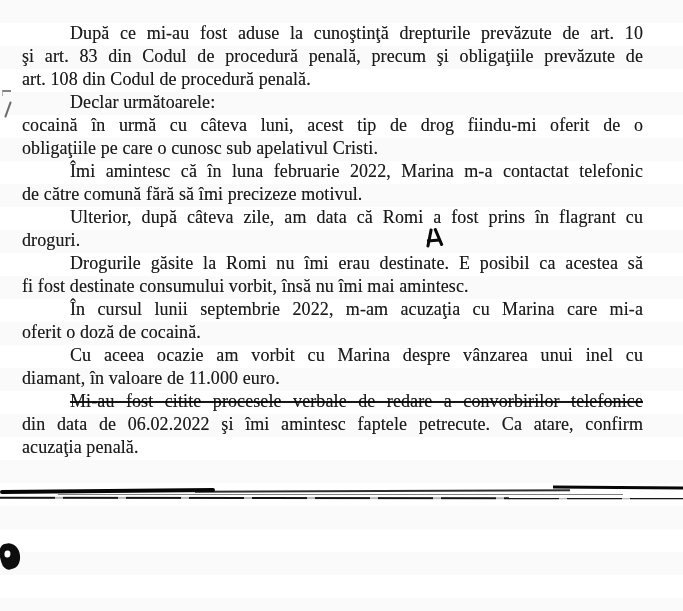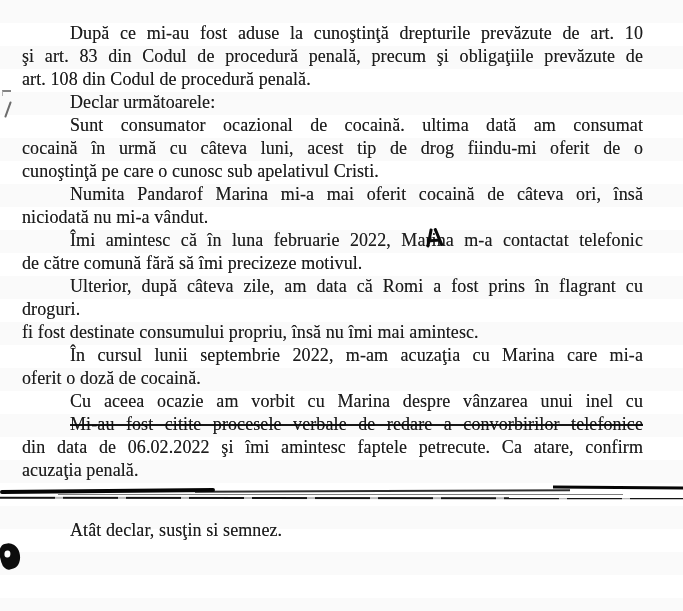--- a/index.html
+++ b/index.html
@@ -127,53 +127,47 @@
   <div class="doc">
       <div class="para">
         <div class="line first">După ce mi-au fost aduse la cunoştinţă drepturile prevăzute de art. 10</div>
         <div class="line">şi art. 83 din Codul de procedură penală, precum şi obligaţiile prevăzute de</div>
         <div class="line last">art. 108 din Codul de procedură penală.</div>
       </div>
       <div class="para">
         <div class="line first last">Declar următoarele:</div>
       </div>
       <div class="para">
-        <div class="line first">Sunt consumator ocazional de cocaină. ultima dată am consumat</div>
         <div class="line">cocaină în urmă cu câteva luni, acest tip de drog fiindu-mi oferit de o</div>
-        <div class="line last">cunoştinţă pe care o cunosc sub apelativul Cristi.</div>
-      </div>
-      <div class="para">
-        <div class="line first">Numita Pandarof Marina mi-a mai oferit cocaină de câteva ori, însă</div>
-        <div class="line last">niciodată nu mi-a vândut.</div>
+        <div class="line last">obligaţiile pe care o cunosc sub apelativul Cristi.</div>
       </div>
       <div class="para">
         <div class="line first">Îmi amintesc că în luna februarie 2022, Marina m-a contactat telefonic</div>
         <div class="line last">de către comună fără să îmi precizeze motivul.</div>
       </div>
       <div class="para">
         <div class="line first">Ulterior, după câteva zile, am data că Romi a fost prins în flagrant cu</div>
         <div class="line last">droguri.</div>
       </div>
       <div class="para">
-        <div class="line last">fi fost destinate consumului propriu, însă nu îmi mai amintesc.</div>
+        <div class="line first">Drogurile găsite la Romi nu îmi erau destinate. E posibil ca acestea să</div>
+        <div class="line last">fi fost destinate consumului vorbit, însă nu îmi mai amintesc.</div>
       </div>
       <div class="para">
         <div class="line first">În cursul lunii septembrie 2022, m-am acuzaţia cu Marina care mi-a</div>
         <div class="line last">oferit o doză de cocaină.</div>
       </div>
       <div class="para">
         <div class="line first">Cu aceea ocazie am vorbit cu Marina despre vânzarea unui inel cu</div>
+        <div class="line last">diamant, în valoare de 11.000 euro.</div>
       </div>
       <div class="para">
         <div class="line first struck">Mi-au fost citite procesele verbale de redare a convorbirilor telefonice</div>
         <div class="line">din data de 06.02.2022 şi îmi amintesc faptele petrecute. Ca atare, confirm</div>
         <div class="line last">acuzaţia penală.</div>
-      </div>
-      <div class="para gap">
-        <div class="line first last">Atât declar, susţin si semnez.</div>
       </div>
     </div>
 
   <div class="artifact strike-seg-left"></div>
   <div class="artifact strike-seg-mid"></div>
   <div class="artifact strike-seg-right"></div>
   <div class="artifact strike-under-thin"></div>
   <div class="artifact strike-line-b"></div>
 
   <div class="artifact ink-blot"></div>

